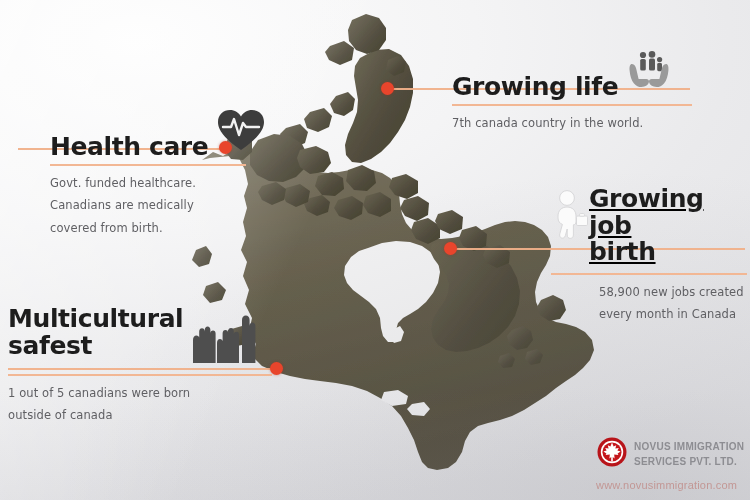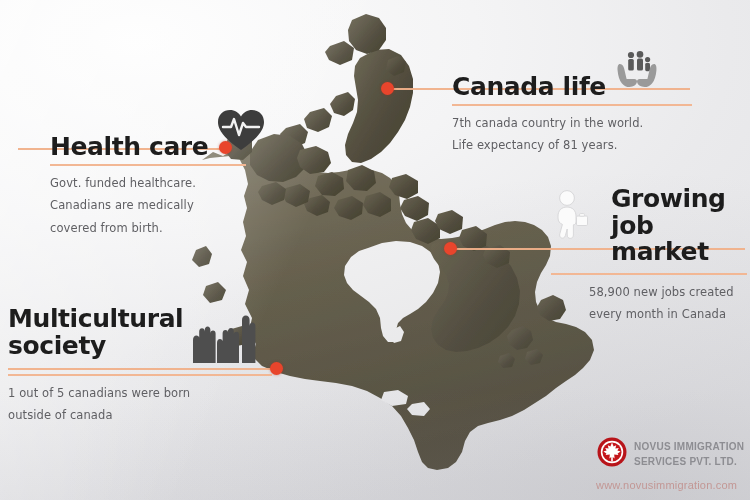--- a/index.html
+++ b/index.html
@@ -210,21 +210,21 @@
     <div class="rule"></div>
     <div class="c-body">
       <div>Govt. funded healthcare.</div>
       <div>Canadians are medically</div>
       <div>covered from birth.</div>
     </div>
   </div>
 
   <div class="callout" style="left:452px;top:48px;width:240px;">
     <div class="titlerow">
-      <div class="c-title">Canada life</div>
+      <div class="c-title">Growing life</div>
       <span class="icon" style="margin-bottom:1px;">
         <svg width="46" height="46" viewBox="0 0 46 46">
           <g fill="#5a5a5a">
             <circle cx="17" cy="7" r="3.1"></circle>
             <rect x="14.2" y="11" width="5.6" height="11.5" rx="1.6"></rect>
             <circle cx="26" cy="6.4" r="3.3"></circle>
             <rect x="23" y="10.6" width="6" height="12" rx="1.7"></rect>
             <circle cx="33.6" cy="11.6" r="2.6"></circle>
             <rect x="31.2" y="15" width="4.8" height="8.2" rx="1.4"></rect>
           </g>
@@ -235,56 +235,55 @@
             <path d="M40,16 C37.6,16 36.4,18.2 35.8,20.8 L33.4,31 L25.6,31 C24,31 23,32 23,33.4
                      C23,35.6 24.8,37.6 27.8,38.6 C31.4,39.8 35.4,38.6 38,35.4
                      C40.6,32.2 42,27.8 42.4,22.4 C42.7,18.6 42,16 40,16 Z"></path>
           </g>
         </svg>
       </span>
     </div>
     <div class="rule"></div>
     <div class="c-body">
       <div>7th canada country in the world.</div>
-      <div>Life expectancy of 81 years.</div>
     </div>
   </div>
 
   <div class="callout" style="left:551px;top:186px;width:196px;">
-    <div style="display:flex;align-items:flex-start;gap:22px;">
+    <div style="display:flex;align-items:flex-start;gap:0;text-decoration:underline;">
       <span class="icon" style="margin-top:2px;">
         <svg width="38" height="56" viewBox="0 0 38 56">
           <g fill="#fbfbfb" stroke="#d8d8da" stroke-width="1">
             <circle cx="16" cy="10" r="7.4"></circle>
             <path d="M16,19 C21.4,19 25,22.6 25,28 L25,34 C25,35.6 23.8,36.8 22.4,36.8
                      L22.4,47 C22.4,49 21,50.4 19.2,50.4 C17.4,50.4 16.2,49 16.2,47 L16.2,41
                      L14.4,47.6 C13.8,49.6 12.2,50.6 10.6,50 C9,49.4 8.2,47.6 8.8,45.8
                      L11.4,36.4 C8.8,35.6 7,33 7,30 L7,28 C7,22.6 10.6,19 16,19 Z"></path>
             <rect x="25.5" y="28" width="11" height="9.5" rx="1.2"></rect>
             <rect x="28.6" y="25.6" width="4.8" height="2.6" rx="0.8"></rect>
           </g>
         </svg>
       </span>
       <div class="c-title two" style="line-height:1.06;">
         <div>Growing job</div>
-        <div>market</div>
+        <div>birth</div>
       </div>
     </div>
     <div class="rule" style="margin-top:7px;"></div>
-    <div class="c-body" style="margin-left:38px;">
+    <div class="c-body" style="margin-left:48px;">
       <div>58,900 new jobs created</div>
       <div>every month in Canada</div>
     </div>
   </div>
 
   <div class="callout" style="left:8px;top:306px;width:264px;">
     <div style="display:flex;align-items:flex-start;gap:6px;">
       <div class="c-title two" style="line-height:1.06;">
         <div>Multicultural</div>
-        <div>society</div>
+        <div>safest</div>
       </div>
       <span class="icon" style="margin-bottom:0px;">
         <svg width="72" height="58" viewBox="0 0 72 58">
           <g fill="#4e4e4e">
             <path d="M4,57 L4,34 C4,31 5.4,29.4 7.4,29.4 C8.8,29.4 9.8,30.2 10.2,31.6
                      L10.2,25.6 C10.2,23.4 11.4,22.2 13,22.2 C14.6,22.2 15.8,23.4 15.8,25.6
                      L15.8,30.6 L15.8,24 C15.8,21.8 17,20.6 18.6,20.6 C20.2,20.6 21.4,21.8 21.4,24
                      L21.4,31 L21.4,27.6 C21.4,25.6 22.4,24.4 24,24.4 C25.6,24.4 26.6,25.6 26.6,27.6
                      L26.6,57 Z"></path>
             <path d="M28,57 L28,37 C28,34.4 29.2,33 31,33 C32.2,33 33.2,33.8 33.6,35

